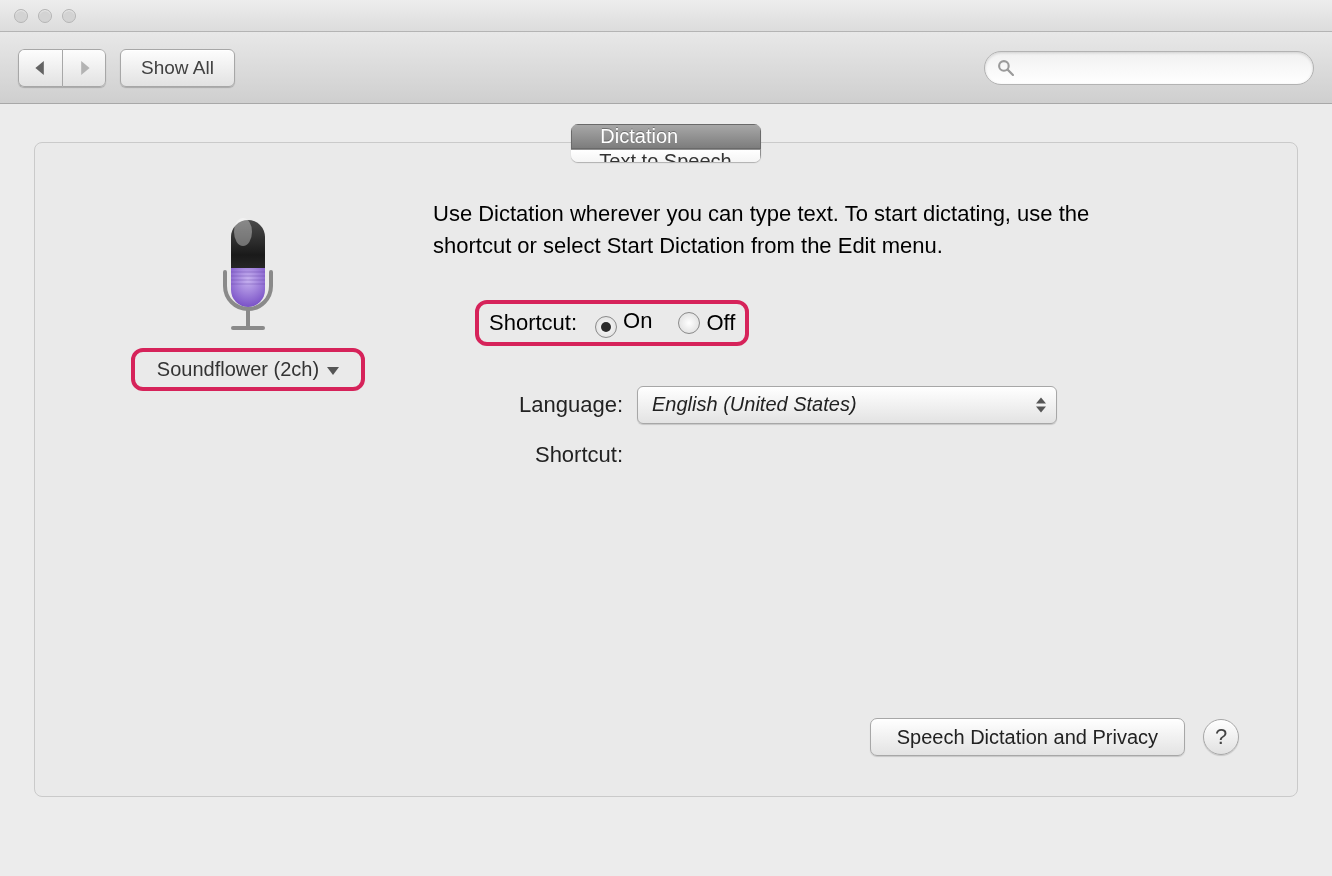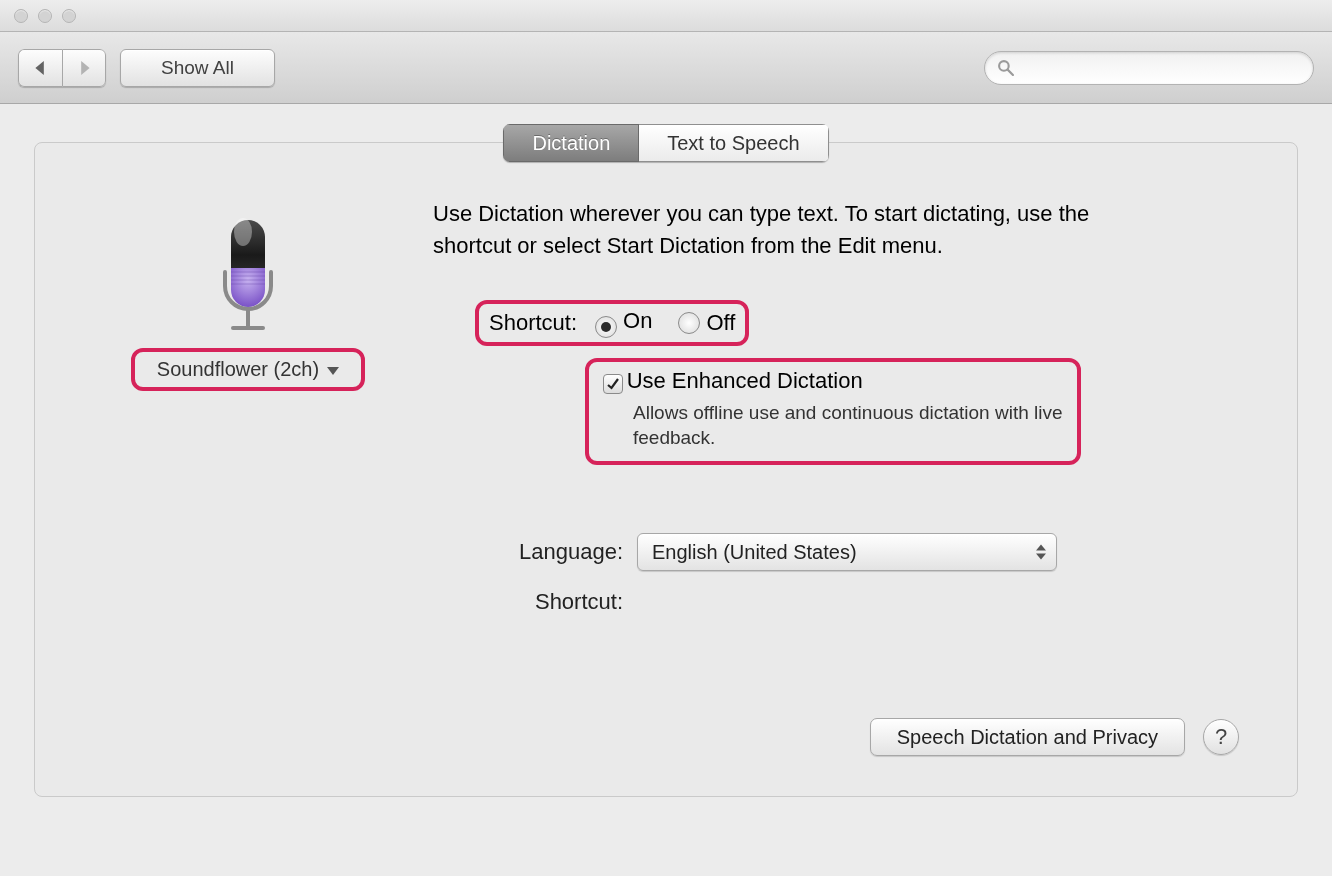--- a/index.html
+++ b/index.html
@@ -46,21 +46,21 @@
     width:44px; display:flex; align-items:center; justify-content:center;
     background: linear-gradient(#fdfdfd,#e2e2e2);
     border:1px solid #a7a7a7;
   }
   .navbtn:first-child{border-right:none; border-radius:6px 0 0 6px;}
   .navbtn:last-child{border-radius:0 6px 6px 0;}
   .navbtn svg { width:14px; height:14px; }
   .disabled-arrow { fill:#b3b3b3; }
   .enabled-arrow { fill:#636363; }
   .showall-btn {
-    height:38px; padding:0 40px;
+    height:38px; padding:0 20px;
     background: linear-gradient(#fdfdfd,#e2e2e2);
     border:1px solid #a7a7a7; border-radius:6px;
     font-size:19px; color:#414141;
     box-shadow: 0 1px 1px rgba(0,0,0,.2), inset 0 1px 0 rgba(255,255,255,.8);
     display:flex; align-items:center;
   }
   .spacer { flex:1; }
   .search-wrap {
     width: 330px; height:34px; border-radius:17px;
     background: linear-gradient(#f1f1f1,#ffffff);
@@ -74,20 +74,21 @@
   }
 
   .body-area { padding: 20px 0 40px; }
 
   .tabbar {
     display:flex; justify-content:center; position:relative; z-index:3;
   }
   .tabseg {
     display:flex; height:38px; border-radius:7px; overflow:hidden;
     box-shadow: 0 1px 1px rgba(0,0,0,.25);
+    flex-direction: column;
   }
   .tab {
     padding: 0 28px; font-size:20px; display:flex; align-items:center;
     border:1px solid #8f8f8f;
   }
   .tab-active {
     background: linear-gradient(#a7a7a7,#7d7d7d); color:#fff;
     text-shadow: 0 -1px 0 rgba(0,0,0,.3);
     border-color:#6a6a6a;
   }
@@ -137,21 +138,21 @@
   .enh-desc { font-size:19px; color:#333; margin-left:30px; margin-top:6px; max-width:430px; line-height:1.35;}
 
   .settings-block { margin-left: 42px; }
 
   .popup-btn {
     height:38px; min-width:420px; border-radius:6px;
     background: linear-gradient(#ffffff,#e3e3e3);
     border:1px solid #a7a7a7;
     box-shadow: 0 1px 1px rgba(0,0,0,.15), inset 0 1px 0 rgba(255,255,255,.8);
     display:flex; align-items:center; padding: 0 34px 0 14px;
-    font-size:20px; color:#222; position:relative;
+    font-size:20px; color:#222; position:relative;font-style:italic;
   }
   .popup-arrows {
     position:absolute; right:10px; top:50%; transform:translateY(-50%);
     display:flex; flex-direction:column; gap:3px;
   }
   .pa-up, .pa-down { width:0;height:0;border-left:5px solid transparent;border-right:5px solid transparent;}
   .pa-up { border-bottom:6px solid #555;}
   .pa-down { border-top:6px solid #555;}
 
   .footer-row {
@@ -166,21 +167,21 @@
     font-size:20px; color:#222; display:flex; align-items:center;
   }
   .help-btn {
     width:36px; height:36px; border-radius:50%;
     background: linear-gradient(#ffffff,#e1e1e1);
     border:1px solid #a7a7a7;
     box-shadow: 0 1px 1px rgba(0,0,0,.15), inset 0 1px 0 rgba(255,255,255,.8);
     display:flex; align-items:center; justify-content:center;
     font-size:22px; color:#444;
   }
-  .langshort-rows { margin-top: 68px; }
+  .langshort-rows { margin-top: 40px; }
 </style>
 </head>
 <body>
 
 <div class="titlebar">
   <div class="traffic-lights">
     <div class="traffic"></div>
     <div class="traffic"></div>
     <div class="traffic"></div>
   </div>
@@ -274,31 +275,20 @@
                 <span class="radio">
                     <span class="radio-dot"></span>
                   </span><span>On</span>
               </span>
               <span>
                 <span class="radio"></span><span>Off</span>
               </span>
             </span>
           </div>
 
-          <div class="highlight highlight-enhanced" style="margin-left:110px; display:inline-block;">
-            <div>
-              <span class="checkbox">
-                <svg class="check-mark" viewBox="0 0 14 14">
-                    <polyline points="2,8 5.5,11 12,2" fill="none" stroke="#222" stroke-width="2.2"></polyline>
-                  </svg>
-              </span>
-              <span class="enh-title">Use Enhanced Dictation</span>
-            </div>
-            <div class="enh-desc">Allows offline use and continuous dictation with live feedback.</div>
-          </div>
 
           <div class="langshort-rows">
             <div class="row">
               <div class="row-label">Language:</div>
               <div class="popup-btn">
                 <span>English (United States)</span>
                 <span class="popup-arrows">
                     <span class="pa-up"></span>
                     <span class="pa-down"></span>
                   </span>

